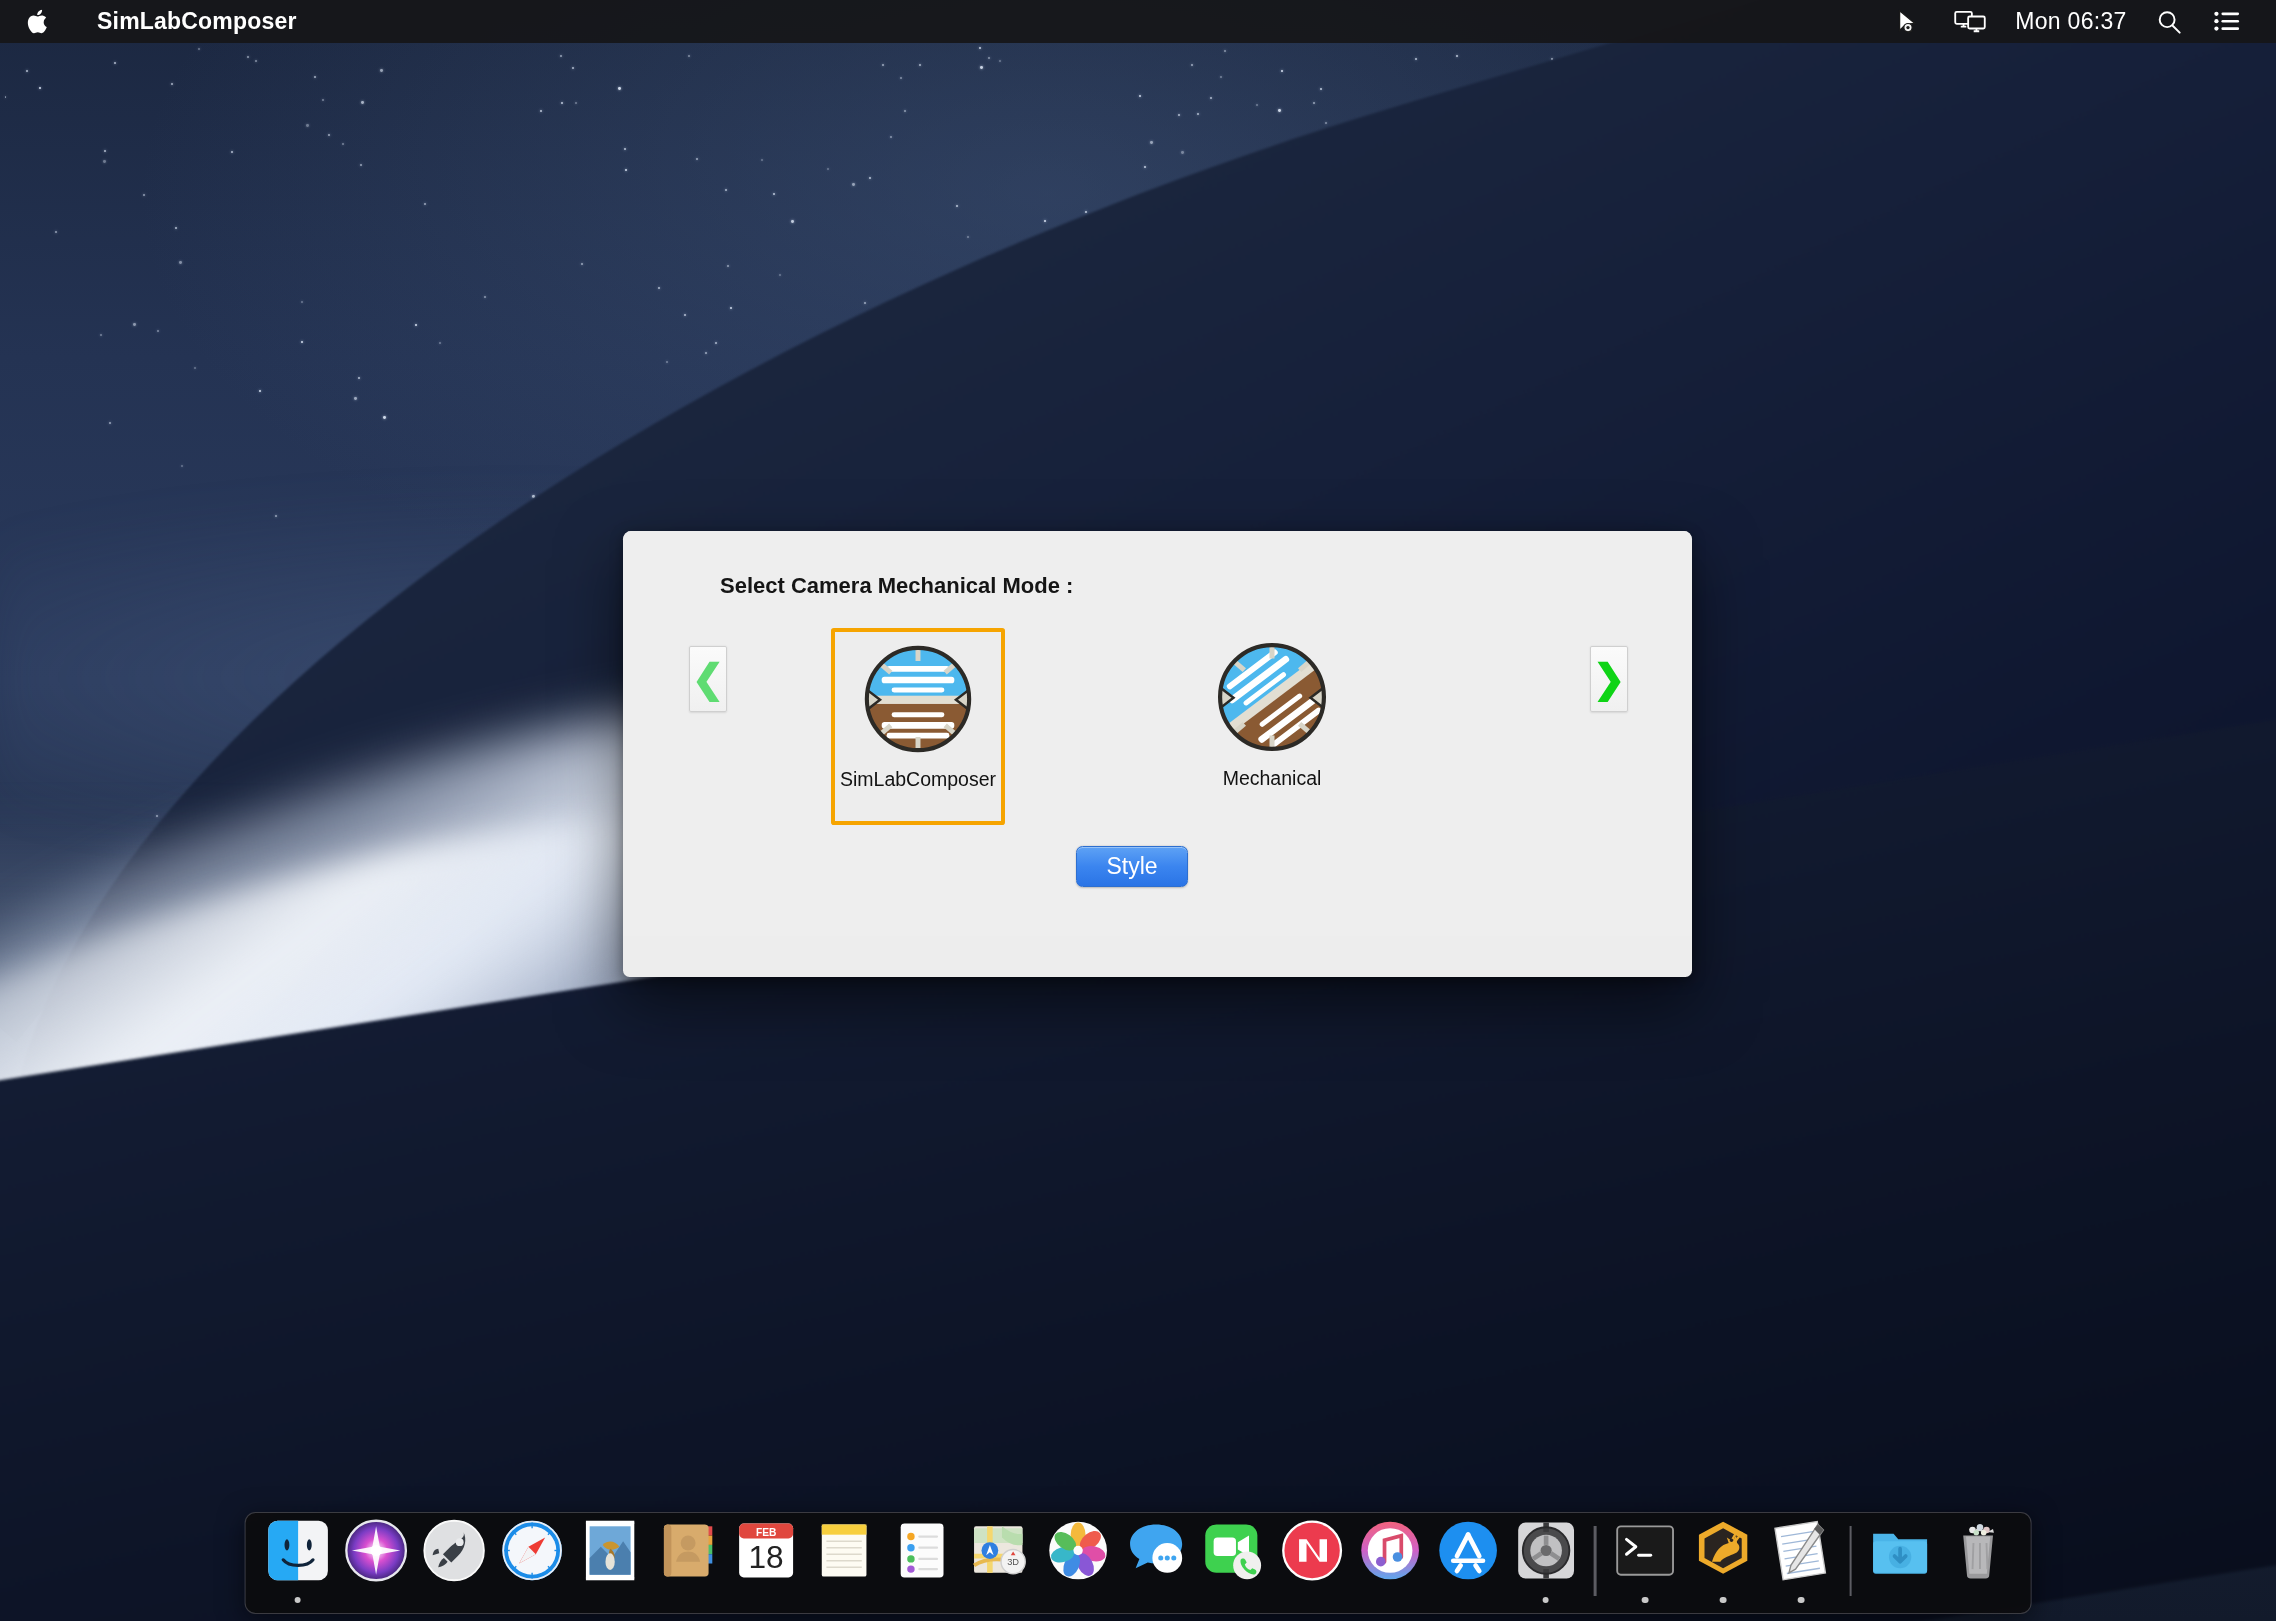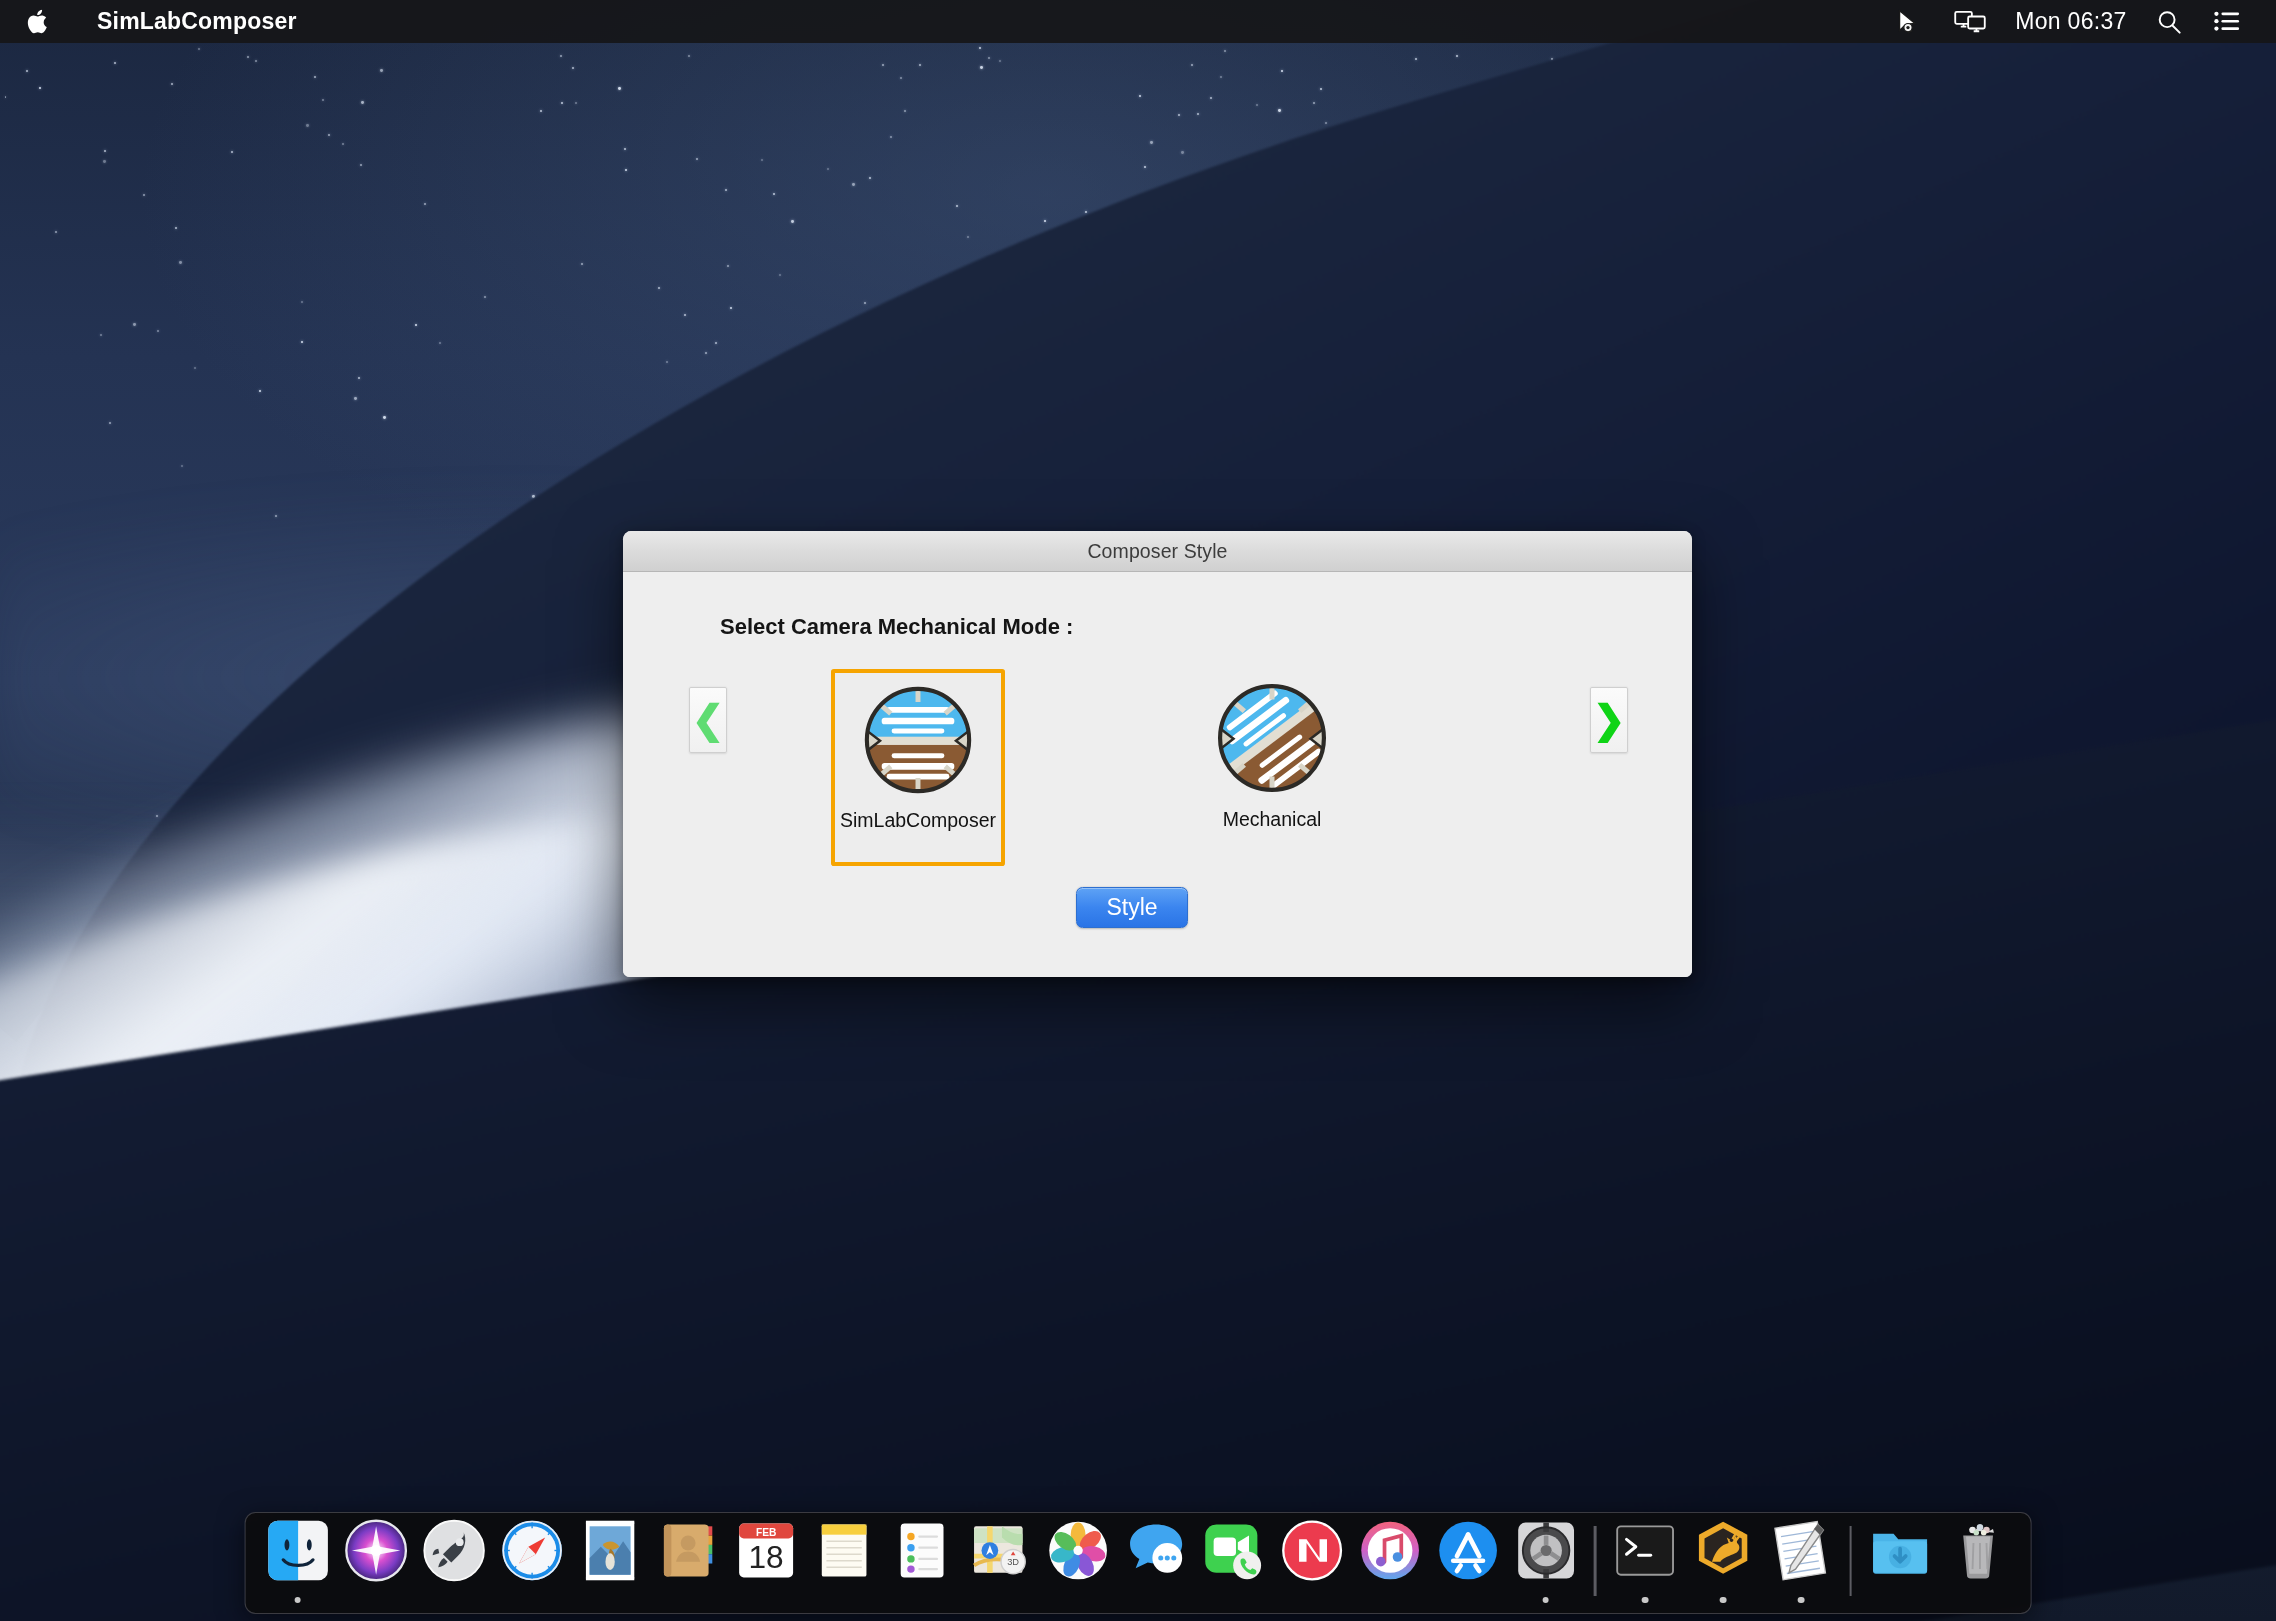--- a/index.html
+++ b/index.html
@@ -445,23 +445,20 @@
           <circle cx="2.6" cy="11" r="2.3" fill="#ffffff"></circle>
             <rect x="8" y="9.6" width="19" height="2.9" rx="1.4" fill="#ffffff"></rect>
           <circle cx="2.6" cy="19" r="2.3" fill="#ffffff"></circle>
             <rect x="8" y="17.6" width="19" height="2.9" rx="1.4" fill="#ffffff"></rect>
         </svg>
       </span>
     </div>
   </div>
 
   <div class="dialog">
-    <div class="titlebar">
-      <span class="titlebar-text">Composer Style</span>
-    </div>
     <div class="dlg-body">
       <div class="prompt">Select Camera Mechanical Mode :</div>
 
       <div class="carousel">
 
         <div class="arrow-btn arrow-prev">
           <span class="chev chev-prev">❮</span>
         </div>
 
         <div class="mode-item mode-arch selected">

